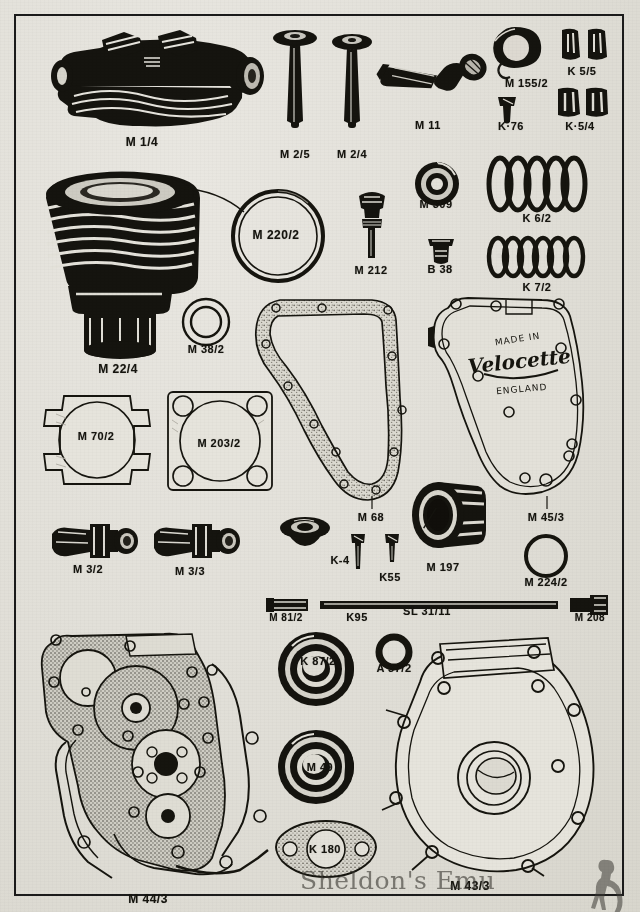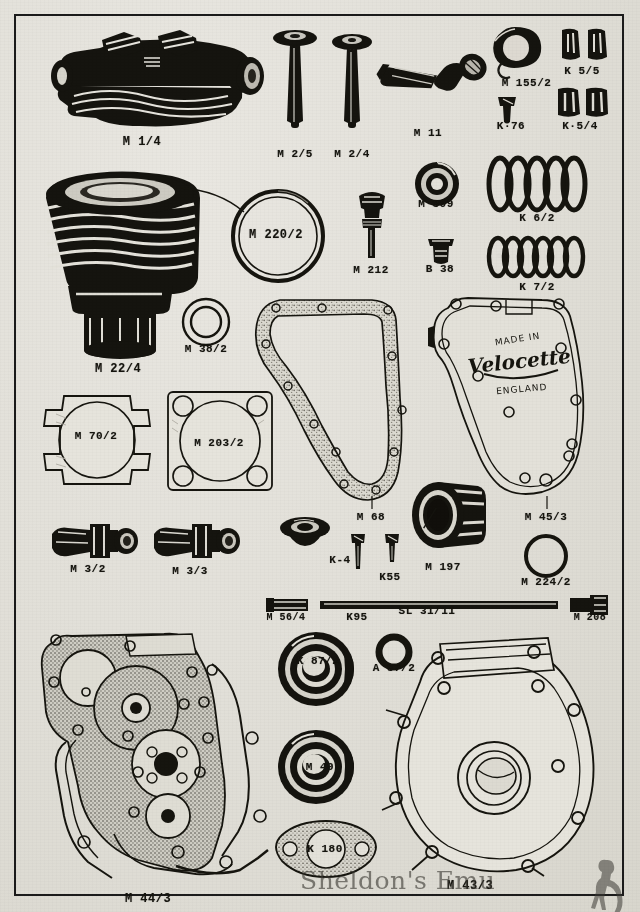--- a/index.html
+++ b/index.html
@@ -20,21 +20,21 @@
       radial-gradient(circle at 46% 86%, rgba(0,0,0,.04) 0 2px, transparent 3px),
       radial-gradient(circle at 88% 74%, rgba(0,0,0,.04) 0 2px, transparent 3px);
   }
   #frame{
     position:absolute;left:14px;top:14px;width:610px;height:882px;
     border:2px solid #1b1b1b;box-sizing:border-box;
   }
   .part{position:absolute;}
   .lbl{
     position:absolute;white-space:nowrap;color:#16150f;
-    font-family:Liberation Mono, monospace;font-weight:700;
+    font-family:Liberation Sans, sans-serif;font-weight:700;
     letter-spacing:.5px;transform:translateX(-50%);
     text-shadow:0 0 1px rgba(0,0,0,.35);
   }
   .l10{font-size:10px;}
   .l11{font-size:11px;}
   .l12{font-size:12px;}
   svg{display:block;overflow:visible;}
   .ink{fill:#15140f;}
   .no{fill:none;}
   .st{stroke:#15140f;fill:none;}
@@ -112,21 +112,21 @@
         <ellipse class="ink" cx="84" cy="20" rx="14" ry="13"></ellipse>
         <ellipse cx="84" cy="20" rx="8" ry="7" fill="#b9b6ad"></ellipse>
         <path class="no" style="stroke:#1a1914;stroke-width:1.3" d="M76 14 l16 4 M75 20 l18 3 M77 26 l14 2"></path>
         <path class="ink" d="M70 24 q-8 4 -10 12 l-2 14 q0 6 8 6 l8 -2 q6 -3 6 -10 l0 -14 q0 -8 -10 -6Z"></path>
         <path class="ink" d="M58 46 L14 64 q-6 3 -4 9 l2 6 q2 6 9 3 L60 60Z"></path>
         <path class="no" style="stroke:#cfcdc5;stroke-width:1.4" d="M18 62 L56 48 M20 70 L58 56"></path>
         <path class="ink" d="M12 62 l-6 3 0 12 6 3Z"></path>
       </g>
     </svg>
   </div>
-  <div class="lbl l11" style="left:428px;top:119px;margin-top:8px;">M 11</div>
+  <div class="lbl l11" style="left:428px;top:119px;">M 11</div>
 
   <div class="part" style="left:486px;top:25px;">
     <svg width="58" height="54" viewBox="0 0 58 54">
       <path class="ink" d="M29 2 q24 0 26 18 q2 18 -18 22 q-22 4 -28 -10 q-6 -16 8 -26 q5 -4 12 -4Z"></path>
       <ellipse cx="30" cy="23" rx="13" ry="13" fill="#ddd9d1"></ellipse>
       <path class="no" style="stroke:#1a1914;stroke-width:2.2" d="M16 38 q-6 6 -2 12 q4 5 10 2"></path>
       <path class="no" style="stroke:#ddd9d1;stroke-width:1.6" d="M9 16 q8 -10 20 -12"></path>
     </svg>
   </div>
   <div class="lbl l11" style="left:512px;top:77px;padding-left:29px;">M 155/2</div>
@@ -445,21 +445,21 @@
   </div>
   <div class="lbl l11" style="left:546px;top:576px;">M 224/2</div>
 
   <div class="part" style="left:266px;top:596px;">
     <svg width="44" height="18" viewBox="0 0 44 18">
       <path class="ink" d="M2 3 h40 v12 h-40Z"></path>
       <path class="no" style="stroke:#dcdad2;stroke-width:1.6" d="M6 6 h34 M6 12 h34"></path>
       <path class="ink" d="M0 2 h8 v14 h-8Z"></path>
     </svg>
   </div>
-  <div class="lbl l10" style="left:286px;top:612px;">M 56/4</div>
+  <div class="lbl l10" style="left:286px;top:612px;">M 81/2</div>
 
   <div class="part" style="left:320px;top:598px;">
     <svg width="240" height="14" viewBox="0 0 240 14">
       <path class="ink" d="M0 3 h238 v8 h-238Z"></path>
       <path class="no" style="stroke:#c9c7bf;stroke-width:1.5" d="M4 6 h232"></path>
     </svg>
   </div>
   <div class="lbl l11" style="left:427px;top:605px;">SL 31/11</div>
 
   <div class="part" style="left:568px;top:594px;">

